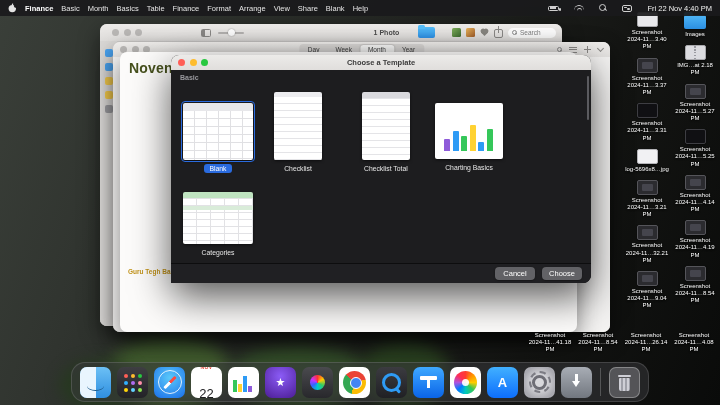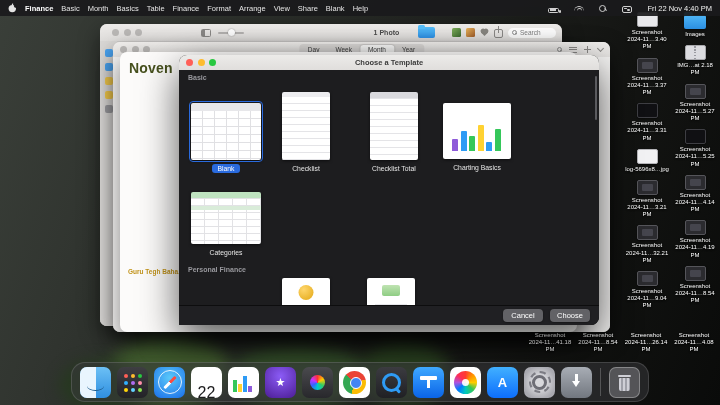--- a/index.html
+++ b/index.html
@@ -4,21 +4,21 @@
 <style>
   *{box-sizing:border-box;margin:0;padding:0}
   html,body{width:720px;height:405px}
   body{font-family:"Liberation Sans",sans-serif;overflow:hidden;position:relative;background:#0c0d0c}
   .screen{position:absolute;inset:0;background:linear-gradient(110deg,#3a3f39 0%,#262925 42%,#141513 75%,#0a0b0a 100%)}
   .blob{position:absolute;border-radius:50%;filter:blur(8px);opacity:.8}
 
   
   .menubar{position:absolute;top:0;left:0;right:0;height:16px;background:rgba(26,26,28,.93);display:flex;align-items:center;padding:0 8px;gap:8px;z-index:50;color:#e4e4e4;font-size:7.5px}
   .menubar .app{font-weight:bold;color:#fff}
-  .mb-right{margin-left:auto;display:flex;align-items:flex-end;gap:15px}
+  .mb-right{margin-left:auto;display:flex;align-items:center;gap:15px}
   .clock{font-size:7.5px;color:#f2f2f2;white-space:nowrap}
   .i-batt{width:11px;height:5px;border:1px solid #cfcfcf;border-radius:1.5px;position:relative}
   .i-batt::before{content:"";position:absolute;left:.5px;top:.5px;bottom:.5px;width:6px;background:#cfcfcf}
   .i-batt::after{content:"";position:absolute;right:-2.5px;top:1px;width:1.5px;height:3px;background:#cfcfcf;border-radius:1px}
   .i-wifi{width:10px;height:8px;position:relative;overflow:hidden}
   .i-wifi::before{content:"";position:absolute;left:0;top:1px;width:10px;height:10px;border-top:1.3px solid #cfcfcf;border-radius:50%}
   .i-wifi::after{content:"";position:absolute;left:2.5px;top:3.5px;width:5px;height:5px;border-top:1.3px solid #cfcfcf;border-radius:50%}
   .i-mag{width:8px;height:8px;position:relative}
   .i-mag::before{content:"";position:absolute;left:0;top:0;width:5px;height:5px;border:1.2px solid #cfcfcf;border-radius:50%}
   .i-mag::after{content:"";position:absolute;left:4.6px;top:4.6px;width:3px;height:1.2px;background:#cfcfcf;transform:rotate(45deg)}
@@ -74,21 +74,21 @@
   .i-plus::after{content:"";position:absolute;top:0;bottom:0;left:2.9px;width:1.2px;background:#8a8886}
   .i-chev{width:5px;height:5px;border-right:1.2px solid #8a8886;border-bottom:1.2px solid #8a8886;transform:rotate(45deg);margin-top:-2px}
   .wc-body{position:absolute;inset:15px 0 0 0;background:#f4f3f2;border-radius:0 0 7px 7px}
 
   
   .win-num{left:120px;top:52px;width:457px;height:280px;background:#fcfbfa}
   .doc-title{position:absolute;left:9px;top:8px;font-size:14px;font-weight:bold;color:#47511e;letter-spacing:.2px}
   .event{position:absolute;left:8px;top:216px;font-size:6.5px;color:#c2941b;font-weight:bold;white-space:nowrap}
 
   
-  .modal{left:179px;top:55px;width:420px;height:270px;background:#1d1d1f;border-radius:8px;box-shadow:0 14px 38px rgba(0,0,0,.65);z-index:20}
+  .modal{left:171px;top:55px;width:420px;height:228px;background:#1d1d1f;border-radius:8px;box-shadow:0 14px 38px rgba(0,0,0,.65);z-index:20}
   .m-titlebar{height:15px;background:linear-gradient(#ecebe9,#e0dedc);border-radius:8px 8px 0 0;position:relative;display:flex;align-items:center}
   .m-title{position:absolute;left:0;right:0;text-align:center;font-size:7.5px;color:#3a3a3a;font-weight:bold;pointer-events:none}
   .m-body{position:absolute;inset:15px 0 0 0;display:flex}
   .m-side{width:73px;background:#e3e1df;border-radius:0 0 0 8px;padding-top:7px}
   .cat{font-size:7.5px;color:#2e2e2e;padding:2.5px 7px;margin:0 4px 1px;border-radius:4px;white-space:nowrap;overflow:hidden}
   .cat.on{background:#c7c5c3}
   .m-content{position:relative;flex:1;background:#1d1d1f;border-radius:0 0 8px 0;overflow:hidden}
   .sect{position:absolute;font-size:7px;color:#98989d;font-weight:bold}
   .tcard{position:absolute;display:flex;flex-direction:column;align-items:center}
   .thumb{background:#fff;border-radius:2px;box-shadow:0 1px 3px rgba(0,0,0,.55);position:relative}
@@ -136,21 +136,21 @@
   .dk-finder{background:linear-gradient(180deg,#6cc0f5,#2f8fe0)}
   .dk-finder::before{content:"";position:absolute;left:0;top:0;bottom:0;width:50%;background:#e9f5fe}
   .dk-finder::after{content:"";position:absolute;left:7px;right:7px;bottom:7px;height:9px;border-bottom:1.6px solid #1c5a8a;border-radius:50%}
   .dk-lp{background:linear-gradient(#3e3e42,#232327)}
   .dk-lp::before{content:"";position:absolute;left:7px;top:7px;width:4px;height:4px;border-radius:50%;background:#ff5f57;box-shadow:7px 0 0 #febc2e,14px 0 0 #28c840,0 7px 0 #30b0ff,7px 7px 0 #b06cf0,14px 7px 0 #ff8fab,0 14px 0 #ffd60a,7px 14px 0 #64d2ff,14px 14px 0 #8ee44c}
   .dk-saf{background:radial-gradient(circle at 50% 35%,#5ac8fa,#1a6fe8)}
   .dk-saf::before{content:"";position:absolute;inset:3.5px;border-radius:50%;border:1px solid rgba(255,255,255,.85)}
   .dk-saf::after{content:"";position:absolute;left:50%;top:50%;width:16px;height:3px;margin:-1.5px 0 0 -8px;background:linear-gradient(90deg,#fff 50%,#ff4b3e 50%);transform:rotate(-45deg);border-radius:1px}
   .dk-cal{background:#fff;display:flex;flex-direction:column;align-items:center;justify-content:center}
   .cal-m{font-size:5px;color:#e2483d;font-weight:bold;letter-spacing:.4px;line-height:1}
-  .cal-d{font-size:16px;color:#1c1c1e;line-height:1;margin-top:17px}
+  .cal-d{font-size:13px;color:#1c1c1e;line-height:1;margin-top:17px}
   .dk-num{background:#fff;background-image:linear-gradient(#35c75a,#35c75a),linear-gradient(#ffd232,#ffd232),linear-gradient(#2e9bf5,#2e9bf5),linear-gradient(#8e5bd9,#8e5bd9);background-size:4px 12px,4px 8px,4px 16px,4px 6px;background-position:5px 13px,10px 17px,15px 9px,20px 19px;background-repeat:no-repeat}
   .dk-imv{background:radial-gradient(circle at 50% 30%,#8b5cf6,#4c1d95)}
   .dk-imv::before{content:"★";position:absolute;inset:0;display:flex;align-items:center;justify-content:center;color:#fff;font-size:11px}
   .dk-pb{background:linear-gradient(#4a4a4e,#28282c)}
   .dk-pb::before{content:"";position:absolute;left:50%;top:50%;width:15px;height:15px;margin:-7.5px;border-radius:50%;background:conic-gradient(#f33,#fc0,#3c6,#0cc,#36f,#c3f,#f33)}
   .dk-chr{background:#fff}
   .dk-chr::before{content:"";position:absolute;inset:4px;border-radius:50%;background:conic-gradient(from -45deg,#ea4335 0 120deg,#fbbc05 0 240deg,#34a853 0 360deg)}
   .dk-chr::after{content:"";position:absolute;left:50%;top:50%;width:10px;height:10px;margin:-5px;border-radius:50%;background:#4285f4;border:1.6px solid #fff}
   .dk-qt{background:linear-gradient(#3b3b40,#202024)}
   .dk-qt::before{content:"";position:absolute;inset:6px;border-radius:50%;border:3.5px solid #2e9bf5}

